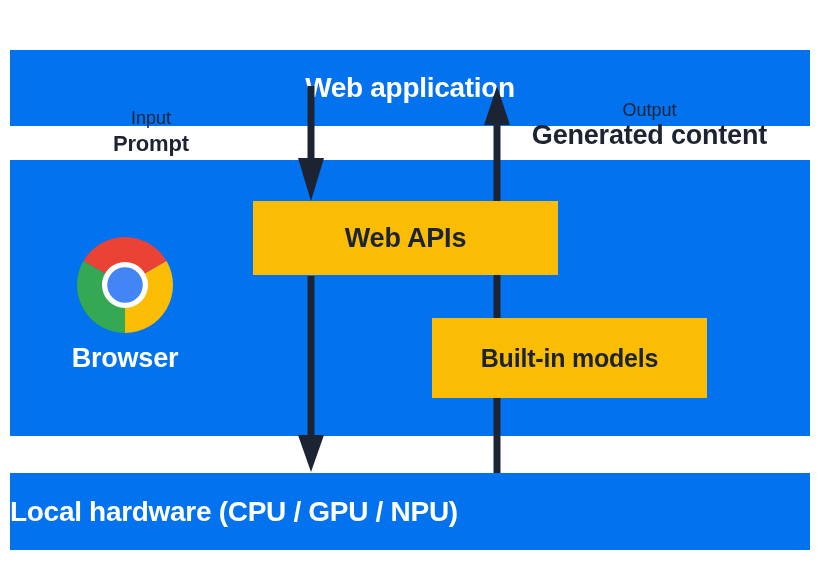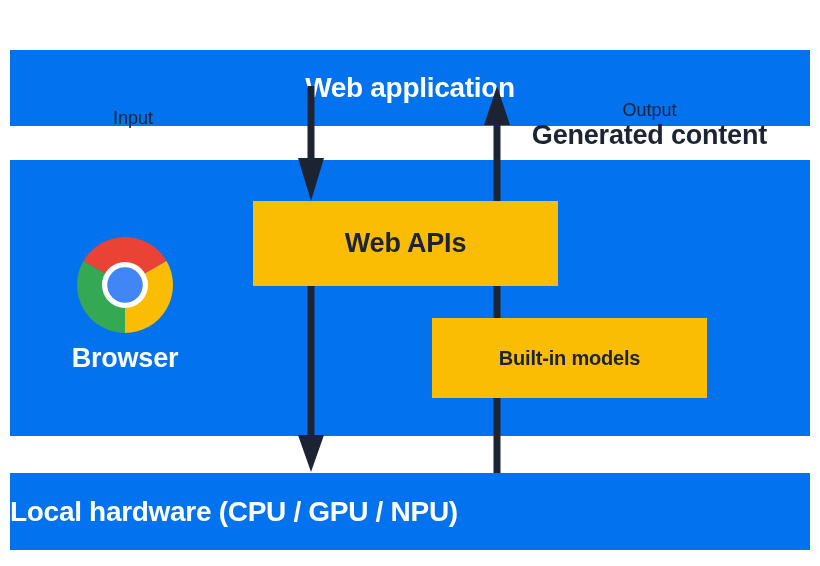--- a/index.html
+++ b/index.html
@@ -27,38 +27,39 @@
   .io-input{left:113px;top:107px;text-align:center;}
   .io-output{right:53px;top:99px;text-align:center;}
   .io-cat{font-size:18px;font-weight:400;color:var(--ink);line-height:23px;}
   .io-val{font-size:22px;font-weight:700;color:var(--ink);line-height:27px;letter-spacing:-0.2px;}
   .io-output .io-val{font-size:27px;}
 
   .arrow-layer{position:absolute;left:0;top:0;width:820px;height:566px;z-index:2;pointer-events:none;}
 
   .ybox{position:absolute;background:var(--box-yellow);z-index:3;display:flex;flex-direction:column;
         align-items:center;justify-content:center;color:var(--ink);font-weight:700;text-align:center;}
-  .ybox-webapis{left:253px;top:201px;width:305px;height:85px;font-size:27px;letter-spacing:-0.2px;}
-  .ybox-builtin{left:432px;top:318px;width:275px;height:80px;font-size:20px;line-height:32px;letter-spacing:-0.2px;}
+  .ybox-webapis{left:253px;top:201px;width:305px;height:74px;font-size:27px;letter-spacing:-0.2px;}
+  .ybox-builtin{left:432px;top:318px;width:275px;height:80px;font-size:25px;line-height:32px;letter-spacing:-0.2px;}
 
   .chrome-wrap{position:absolute;left:77px;top:237px;width:96px;height:96px;z-index:2;}
   .browser-label{position:absolute;left:25px;top:343px;width:200px;text-align:center;z-index:2;
                  color:var(--white);font-weight:700;font-size:27px;letter-spacing:-0.2px;}
 </style>
 </head>
 <body>
 
 <div class="canvas">
 
   <div class="panel bar-top">
     <span class="bar-title">Web application</span>
   </div>
 
   <div class="io-label io-input">
     <div class="io-cat">Input</div>
+    <div class="io-val">Prompt</div>
   </div>
   <div class="io-label io-output">
     <div class="io-cat">Output</div>
     <div class="io-val">Generated content</div>
   </div>
 
   <div class="panel panel-middle"></div>
 
   <svg class="arrow-layer" viewBox="0 0 820 566" xmlns="http://www.w3.org/2000/svg">
     <g>

